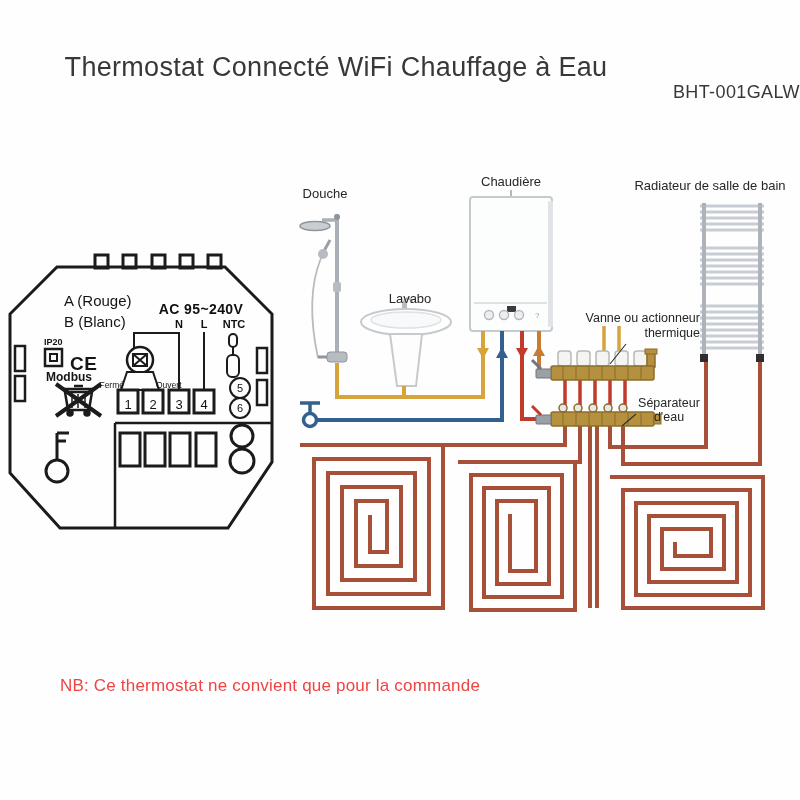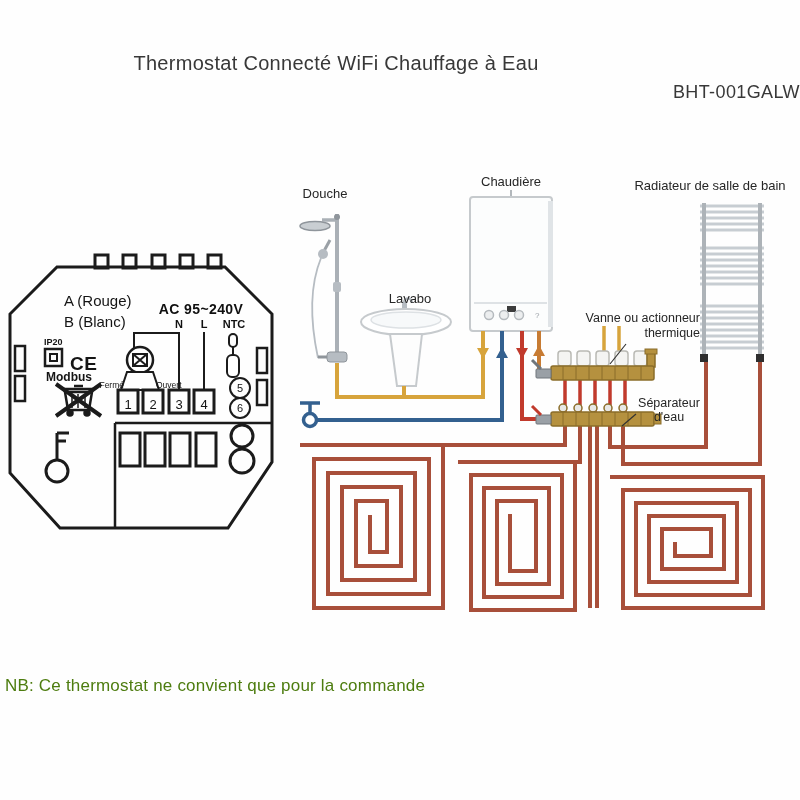--- a/index.html
+++ b/index.html
@@ -1,22 +1,22 @@
 <!DOCTYPE html>
 <html><head>
 <meta charset="utf-8">
 <style>
   html,body{margin:0;padding:0}
   body{width:800px;height:800px;background:#fefefe;position:relative;overflow:hidden;
        font-family:"Liberation Sans",sans-serif}
   .abs{position:absolute}
-  #title-line{top:52px;left:0;width:672px;text-align:center;font-size:20px;color:#383838;letter-spacing:.3px}
+  #title-line{top:52px;left:0;width:672px;text-align:center;font-size:27px;color:#383838;letter-spacing:.3px}
   #model-line{top:82px;left:0;width:800px;text-align:right;font-size:18px;color:#383838;letter-spacing:.4px}
-  #footer-note{top:674px;left:5px;width:530px;font-size:17px;line-height:24px;
-               color:#4d7c0f;font-weight:500;letter-spacing:.2px}
+  #footer-note{top:674px;left:5px;width:530px;text-align:center;font-size:17px;line-height:24px;
+               color:#ef4444;font-weight:500;letter-spacing:.2px}
   svg{position:absolute;top:0;left:0}
   text{font-family:"Liberation Sans",sans-serif}
   .t13{font-size:13px;fill:#262626}
   .t12{font-size:12.5px;fill:#262626}
   .th15{font-size:15px;fill:#141414}
   .thb14{font-size:14px;font-weight:bold;fill:#101010;letter-spacing:.4px}
   .thb11{font-size:11px;font-weight:bold;fill:#101010}
   .th8{font-size:8.5px;fill:#141414}
   .tnum{font-size:13px;fill:#141414}
   .tnum11{font-size:11px;fill:#141414}

